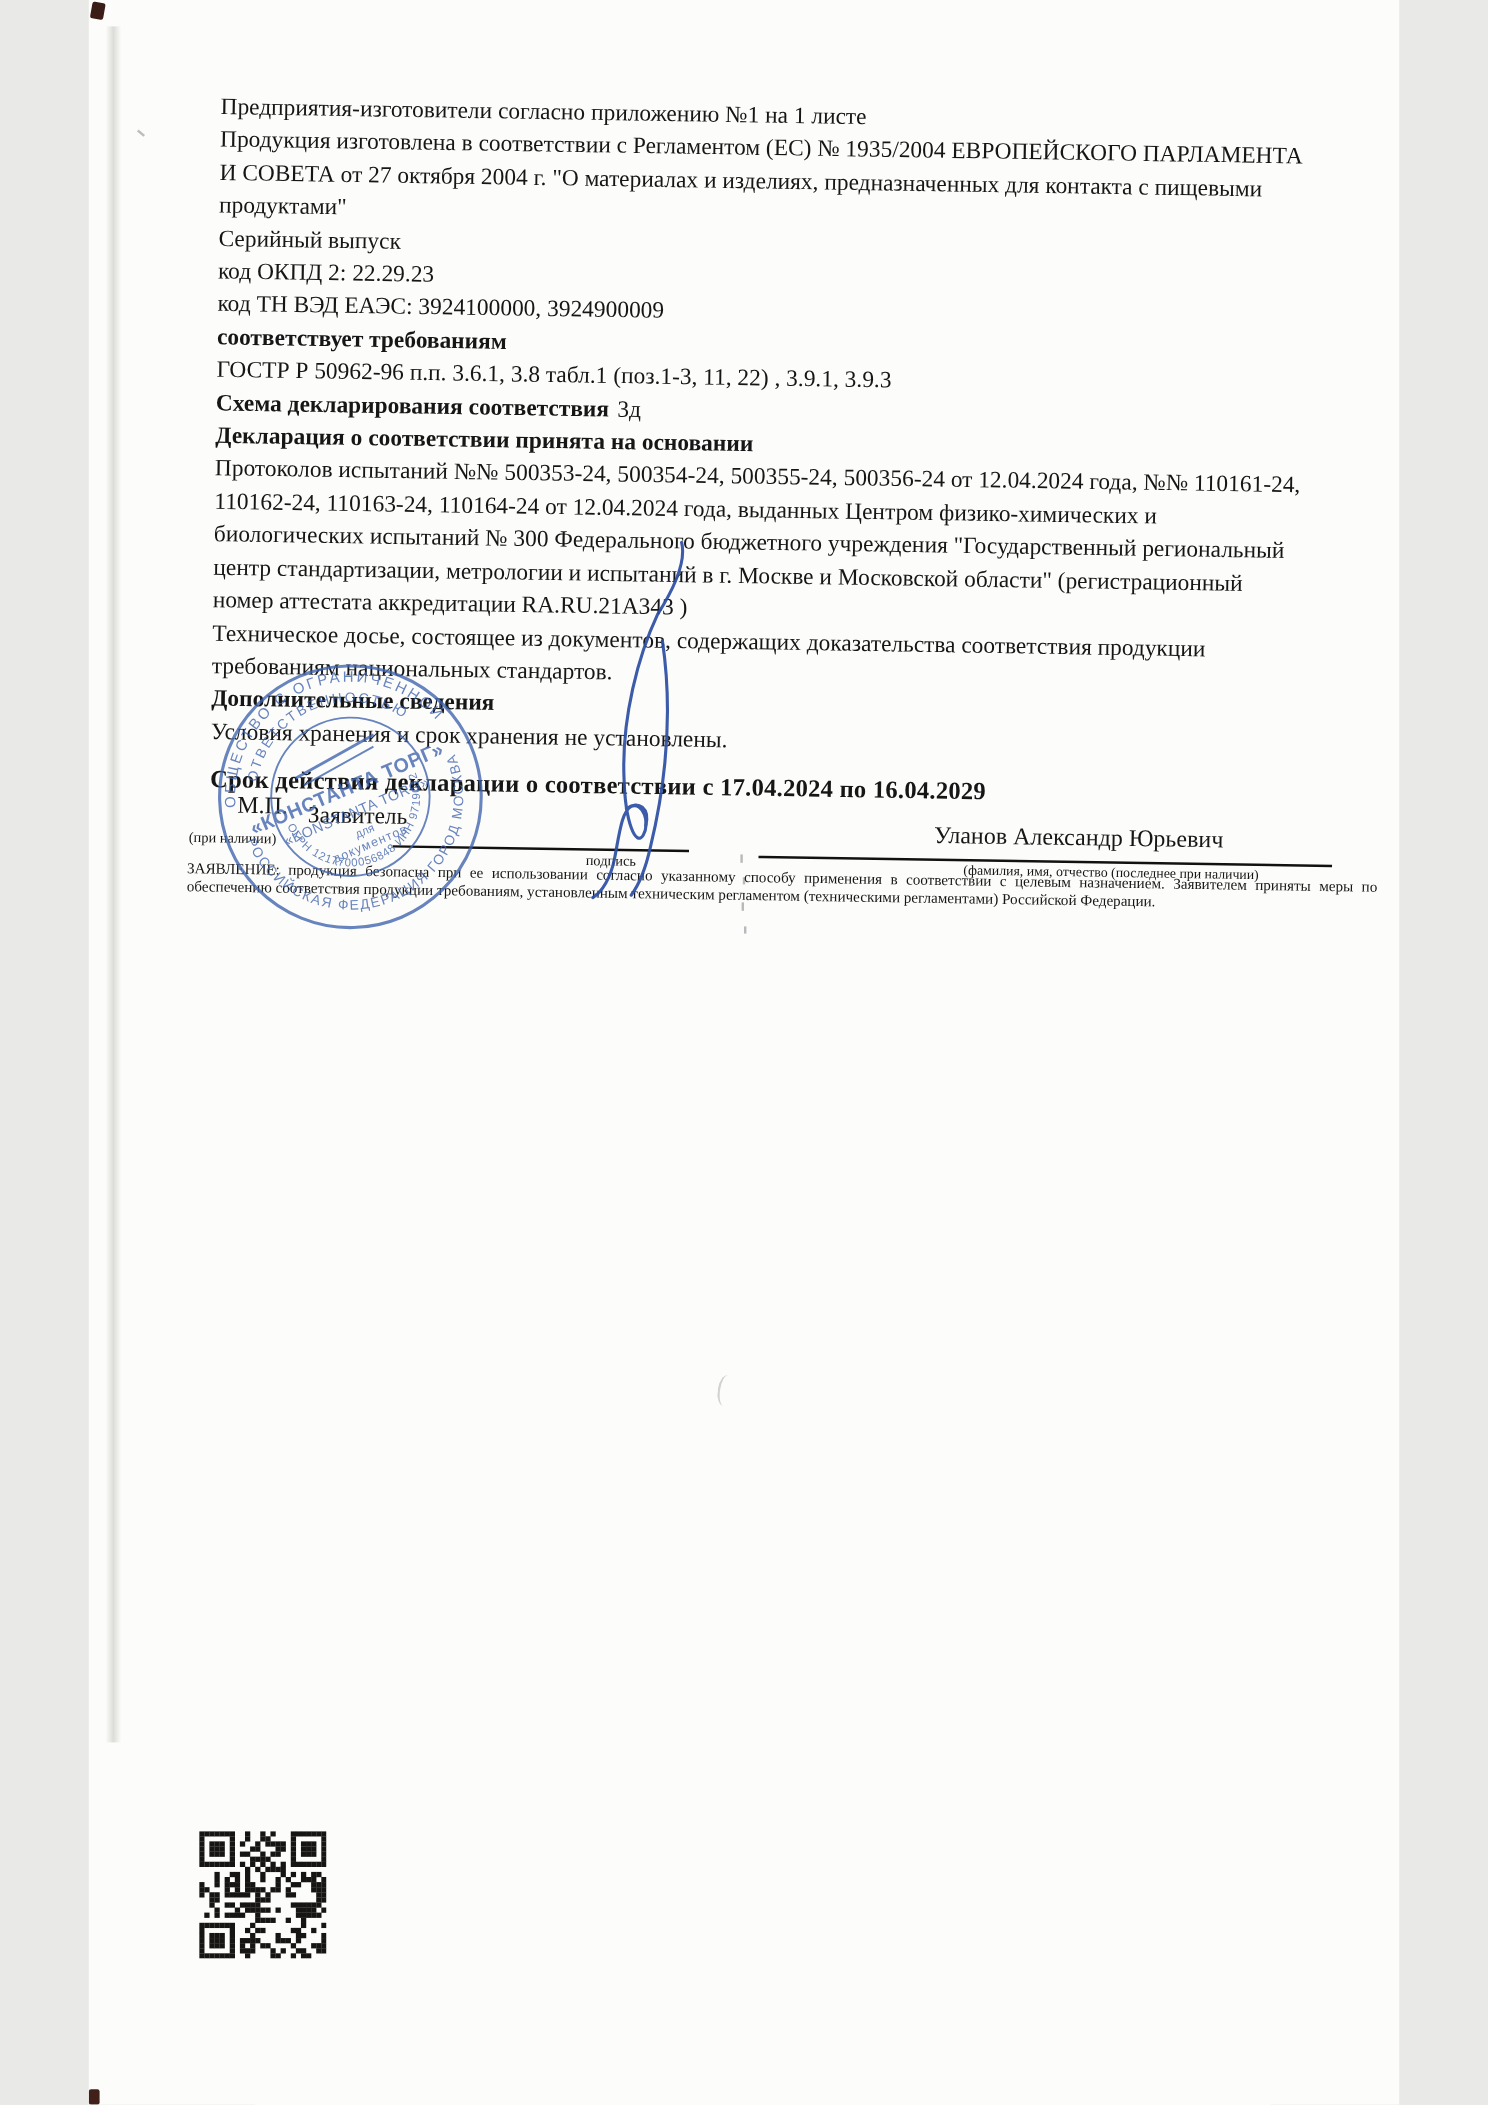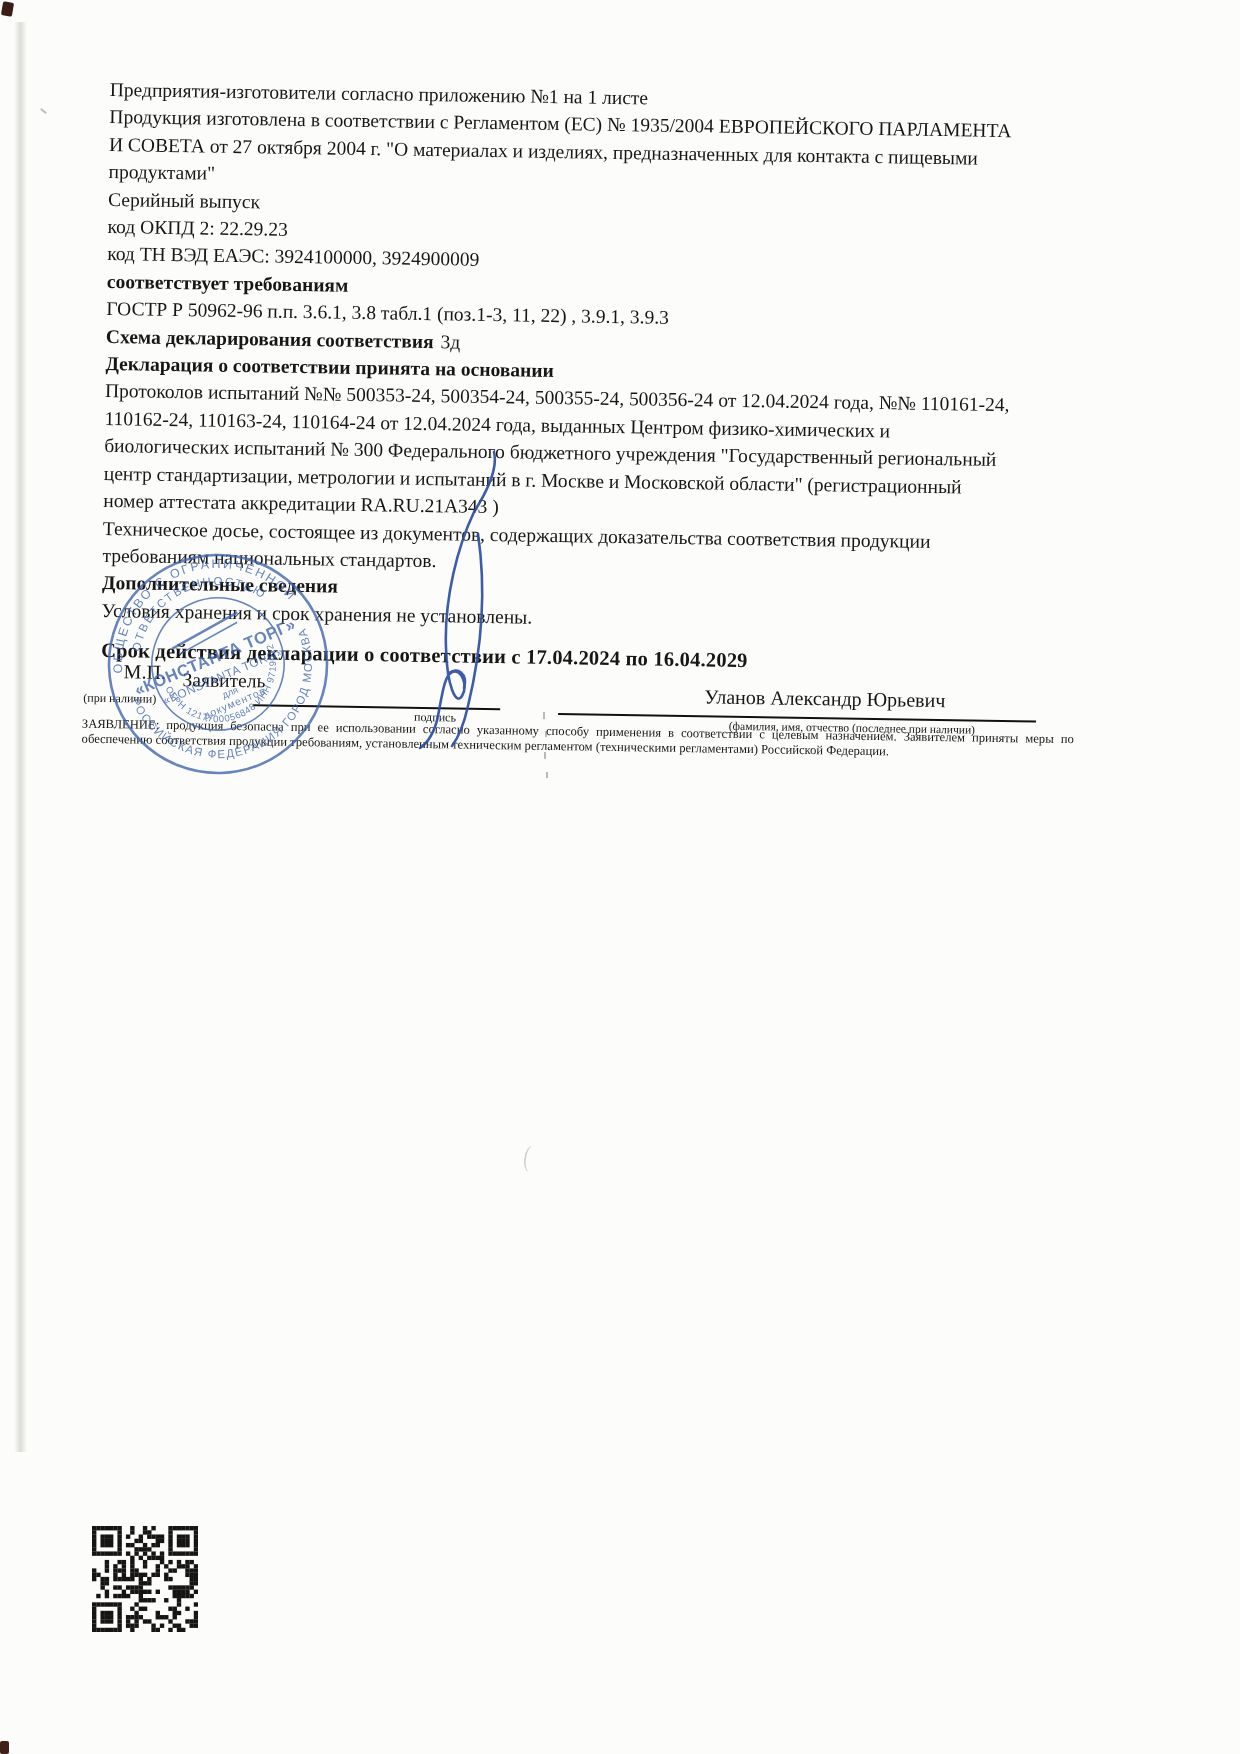--- a/index.html
+++ b/index.html
@@ -1,17 +1,17 @@
 <!DOCTYPE html>
 <html><head>
 <meta charset="utf-8">
 <style>
   html,body{margin:0;padding:0;background:#e9e9e7;}
   .page{
-    position:relative;width:1240px;height:1754px;margin:0 auto;
+    position:relative;width:1092px;height:1754px;margin:0 auto;
     background:#fcfcfa;overflow:hidden;
     font-family:"Liberation Serif", serif;color:#161616;
   }
   
   .scan-layer{
     position:absolute;left:0;top:0;width:1240px;height:1754px;
     transform:rotate(0.9deg);transform-origin:110px 80px;
   }
   .textblock{
     position:absolute;left:110px;top:76px;width:908px;

